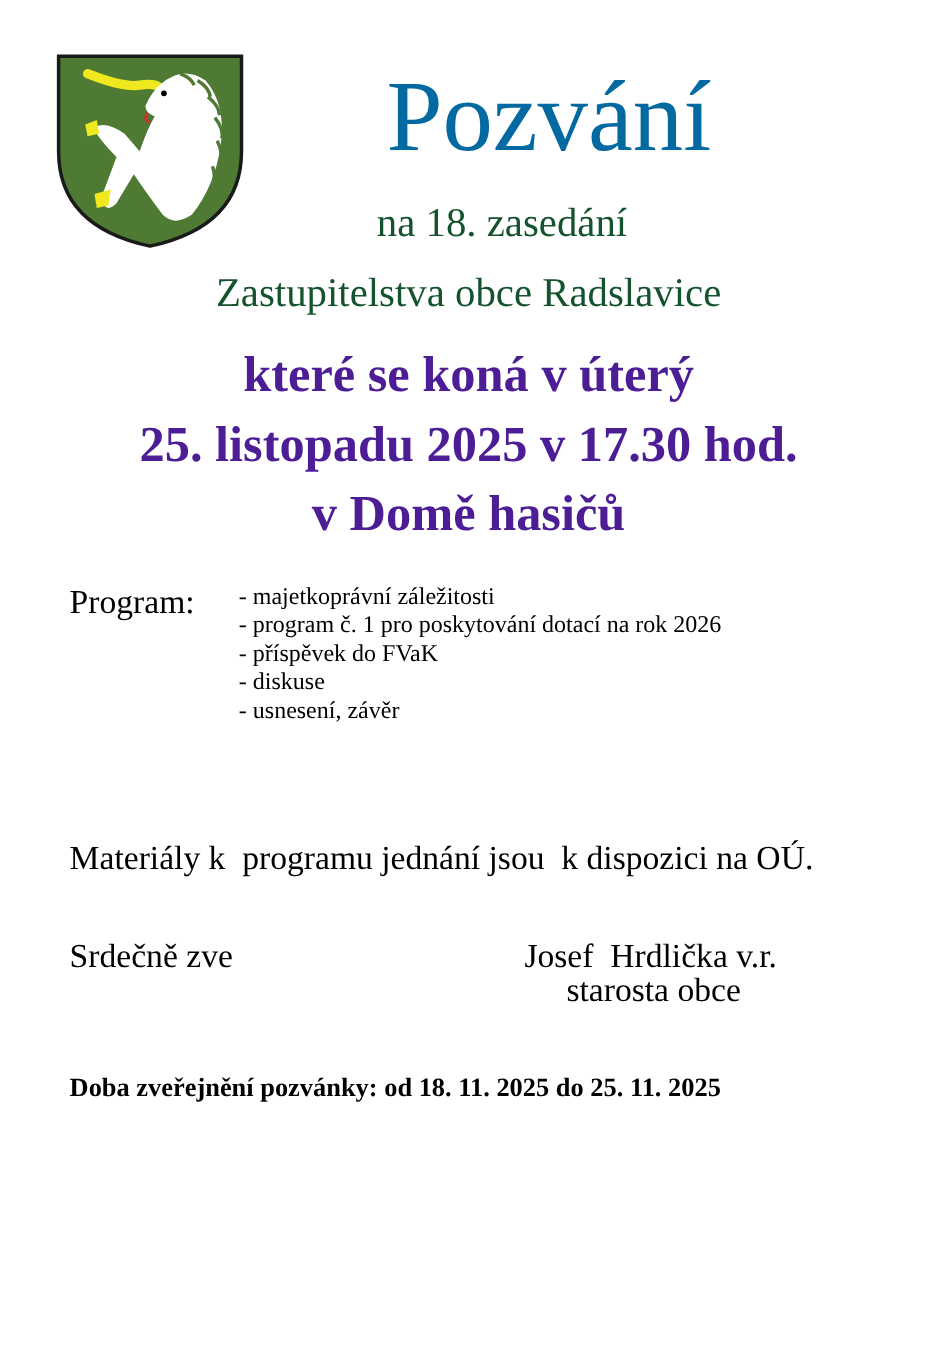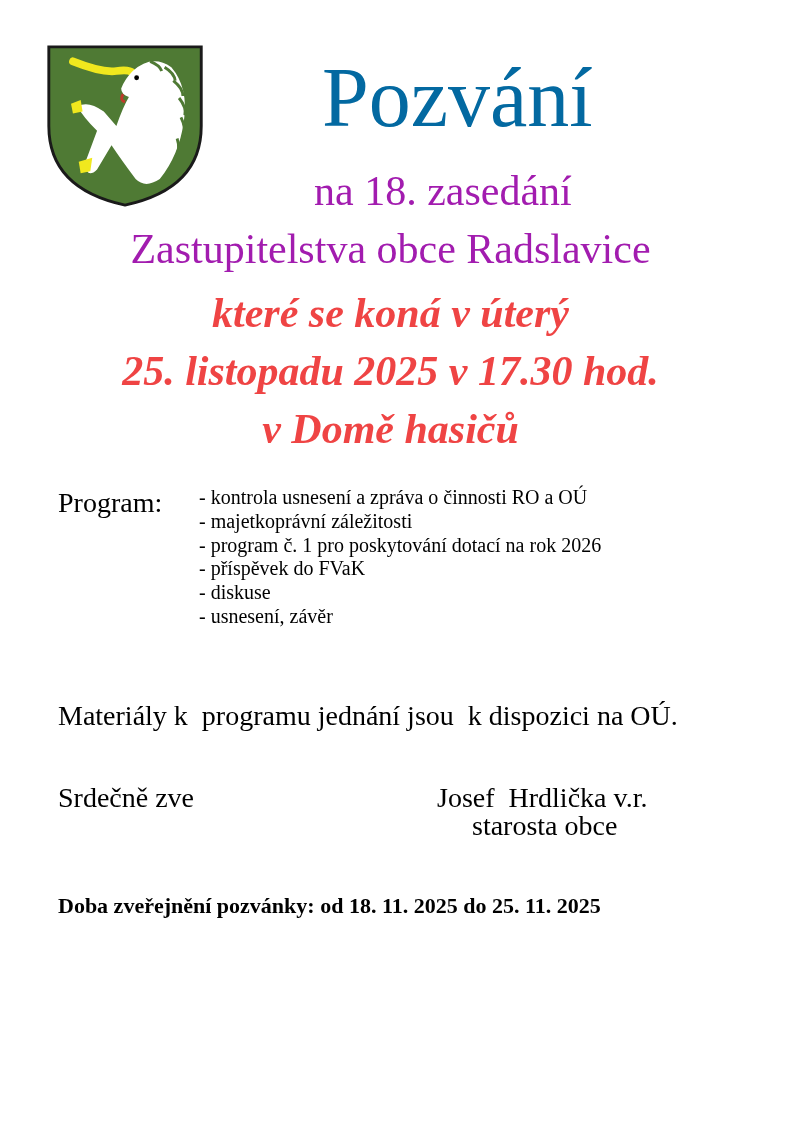--- a/index.html
+++ b/index.html
@@ -1,21 +1,21 @@
 <!DOCTYPE html>
 <html><head>
   <meta charset="utf-8">
   <style>
     html, body { margin: 0; padding: 0; background: #ffffff; }
     body { width: 793px; height: 1122px; position: relative; overflow: hidden; font-family: "Liberation Serif", serif; color: #000; }
     .abs { position: absolute; white-space: nowrap; }
     .crest { position: absolute; left: 44px; top: 44px; width: 164px; height: 164px; }
     .title { left: 322px; top: 56px; font-size: 84px; line-height: 1; color: #0369a1; }
-    .red { color: #a21caf; font-size: 42px; line-height: 1; }
-    .blue { color: #ef4444; font-size: 42px; line-height: 1; font-weight: bold; font-style: italic; }
+    .red { color: #14532d; font-size: 34px; line-height: 1; }
+    .blue { color: #4c1d95; font-size: 42px; line-height: 1; font-weight: bold; }
     .center { left: 0; width: 781px; text-align: center; }
     .body-text { font-size: 28px; line-height: 1; }
     .prog-list { left: 199px; top: 486px; }
     .prog-list div { font-size: 20px; height: 23.8px; line-height: 23.8px; }
     .bold { font-weight: bold; font-size: 22px; }
   </style>
 </head>
 <body>
 
 <div class="crest">
@@ -33,21 +33,20 @@
 
 <div class="abs title">Pozvání</div>
 <div class="abs red" style="left:314px; top:170px;">na 18. zasedání</div>
 <div class="abs red center" style="top:228px;">Zastupitelstva obce Radslavice</div>
 <div class="abs blue center" style="top:292px;">které se koná v úterý</div>
 <div class="abs blue center" style="top:350px;">25. listopadu 2025 v 17.30 hod.</div>
 <div class="abs blue center" style="top:408px;">v Domě hasičů</div>
 
 <div class="abs body-text" style="left:58px; top:489px;">Program:</div>
 <div class="abs prog-list">
-  <div>- kontrola usnesení a zpráva o činnosti RO a OÚ</div>
   <div>- majetkoprávní záležitosti</div>
   <div>- program č. 1 pro poskytování dotací na rok 2026</div>
   <div>- příspěvek do FVaK</div>
   <div>- diskuse</div>
   <div>- usnesení, závěr</div>
 </div>
 
 <div class="abs body-text" style="left:58px; top:702px; white-space:pre;text-align:center;">Materiály k  programu jednání jsou  k dispozici na OÚ.</div>
 
 <div class="abs body-text" style="left:58px; top:784px;">Srdečně zve</div>

